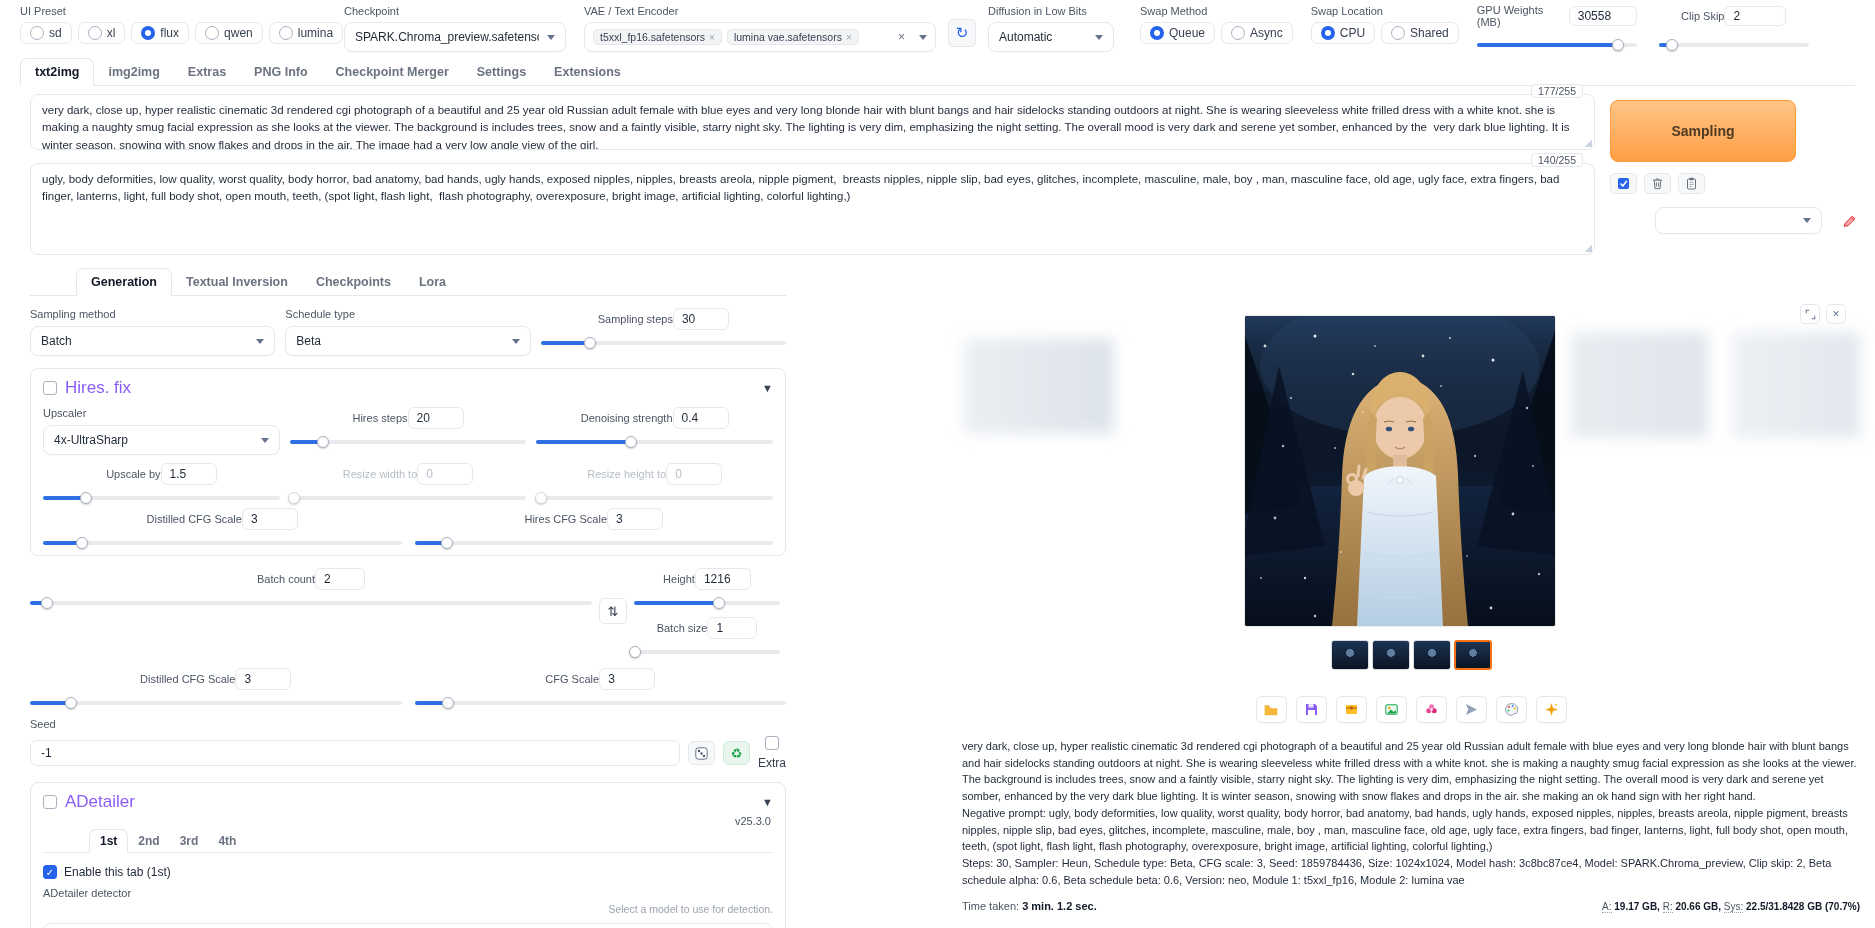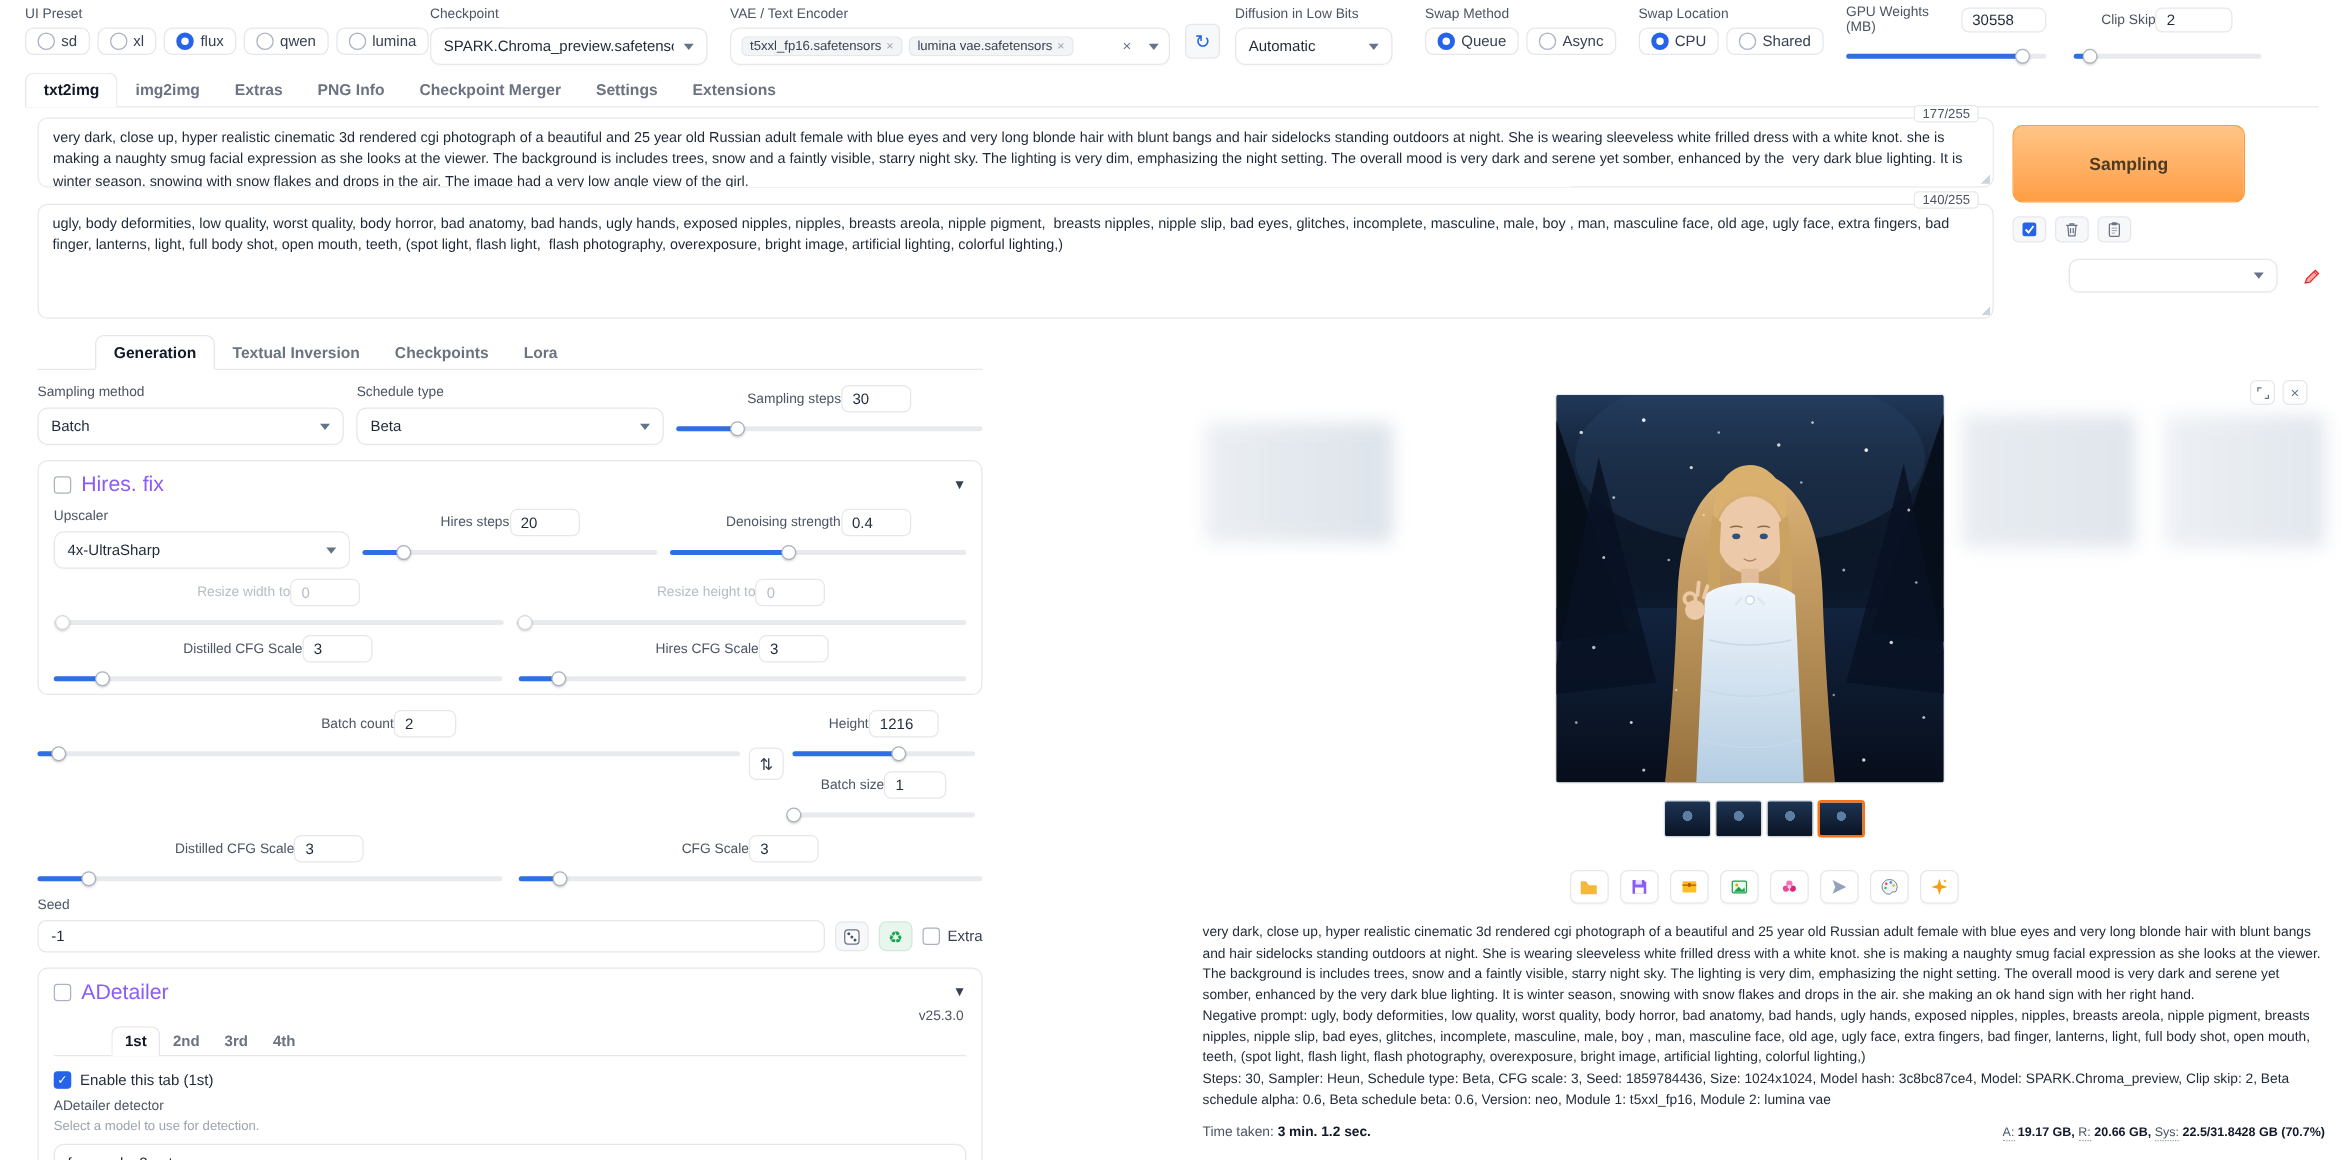--- a/index.html
+++ b/index.html
@@ -1,20 +1,20 @@
 <!DOCTYPE html>
 <html><head>
 <meta charset="utf-8">
 <style>
   * { box-sizing:border-box; margin:0; padding:0; }
   html,body { width:1875px; height:928px; }
   body { font-family:"Liberation Sans",sans-serif; background:#fff; color:#374151; position:relative; overflow:hidden; font-size:12px; }
 
   .lbl { font-size:11px; color:#4b5563; display:block; }
-  .hint { font-size:10.5px; color:#9ca3af; }
+  .hint { font-size:10.5px; color:#9ca3af;text-align:right; }
 
   
   .topbar { position:absolute; left:20px; top:5px; width:1840px; display:flex; align-items:flex-start; }
   .qs { display:flex; flex-direction:column; gap:5px; }
   .chips { display:flex; gap:6px; }
   .chip { display:inline-flex; align-items:center; gap:5px; border:1px solid #e5e7eb; border-radius:7px; padding:3px 9px; font-size:12px; color:#374151; background:#fff; cursor:pointer; white-space:nowrap; }
   .radio { width:14px; height:14px; border-radius:50%; border:1px solid #aab2bf; background:#fff; flex:none; }
   .radio.on { border:4px solid #2563eb; }
   .cb { width:14px; height:14px; border:1px solid #aab2bf; border-radius:3px; background:#fff; display:inline-block; position:relative; flex:none; }
   .cb.on { background:#2563eb; border-color:#2563eb; }
@@ -71,21 +71,21 @@
   .acc-head .tri { margin-left:auto; color:#374151; font-size:11px; }
   .panel .inner-row { margin-top:8px; }
 
   .dims { display:grid; grid-template-columns:562px 34px 146px; column-gap:4px; row-gap:12px; margin-top:12px; align-items:start; }
   .swap-btn { grid-row:1 / span 2; grid-column:2; align-self:center; justify-self:center; width:28px; height:26px; border:1px solid #e5e7eb; border-radius:6px; background:#fff; font-size:13px; color:#374151; display:flex; align-items:center; justify-content:center; cursor:pointer; }
 
   .seed-row { display:flex; align-items:center; gap:8px; margin-top:6px; }
   .seed-input { flex:1; height:26px; border:1px solid #e5e7eb; border-radius:7px; display:flex; align-items:center; padding:0 10px; font-size:12px; color:#1f2937; background:#fff; }
   .icon-btn { width:27px; height:24px; border:1px solid #e5e7eb; border-radius:6px; background:#f7f8fa; display:flex; align-items:center; justify-content:center; cursor:pointer; font-size:13px; color:#4b5563; }
   .icon-btn.green { background:#e9f6ee; border-color:#cdeadb; color:#16a34a; }
-  .extra-wrap { display:flex; align-items:center; gap:6px; font-size:12px; color:#374151; }
+  .extra-wrap { display:flex; align-items:center; gap:6px; font-size:12px; color:#374151;flex-direction:column; }
 
   .ad-version { text-align:right; font-size:11px; color:#4b5563; margin:2px 2px 2px 0; }
   .ad-tabs { margin-bottom:10px; }
   .ad-tabs .tab { padding:4px 10px; font-size:12px; }
   .enable-row { display:flex; align-items:center; gap:7px; font-size:12px; color:#1f2937; margin-top:4px; }
 
   
   .right { position:absolute; left:962px; top:300px; width:898px; }
   .gallery { position:relative; height:330px; }
   .blurblock { position:absolute; filter:blur(7px); opacity:.7; border-radius:4px; }
@@ -365,20 +365,30 @@
             <span class="numbox">0.4</span>
           </div>
         <div class="slider">
             <div class="fill" style="width:40%"></div>
             <div class="knob" style="left:40%"></div>
           </div>
       </div>
     </div>
 
     <div class="row3 inner-row">
+      <div class="sfld">
+        <div class="field-head">
+            <span class="lbl">Upscale by</span>
+            <span class="numbox">1.5</span>
+          </div>
+        <div class="slider">
+            <div class="fill" style="width:18%"></div>
+            <div class="knob" style="left:18%"></div>
+          </div>
+      </div>
       <div class="sfld dis">
         <div class="field-head">
             <span class="lbl">Resize width to</span>
             <span class="numbox">0</span>
           </div>
         <div class="slider">
             <div class="knob" style="left:2%"></div>
           </div>
       </div>
       <div class="sfld dis">

